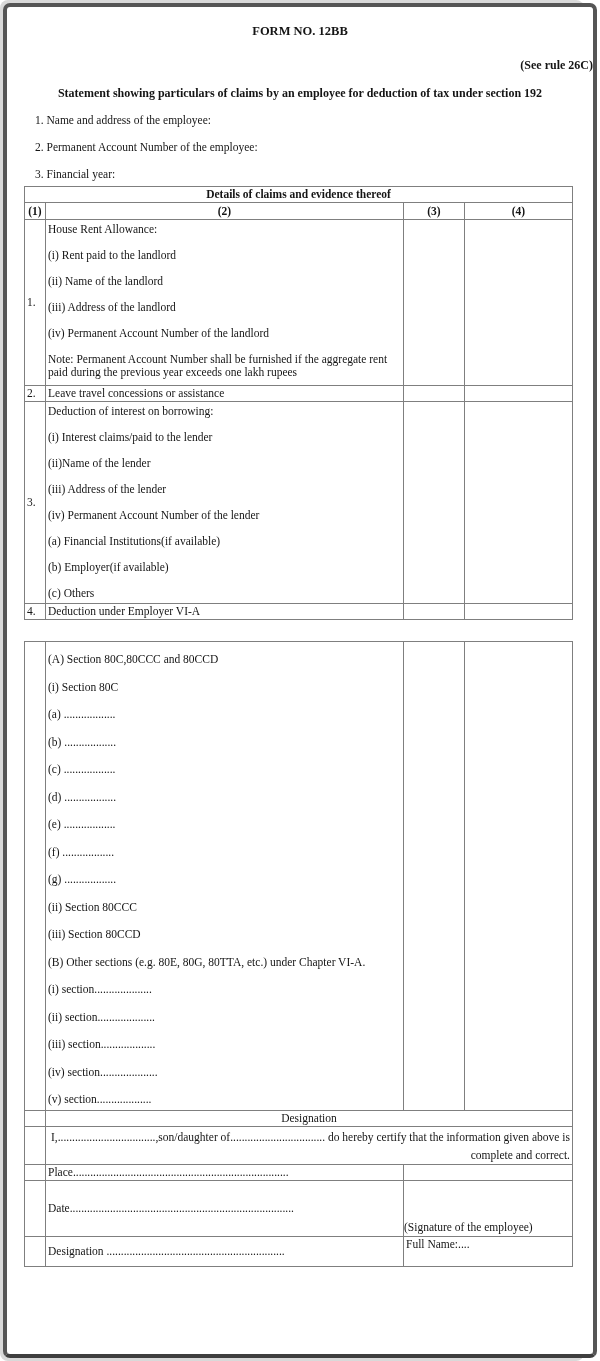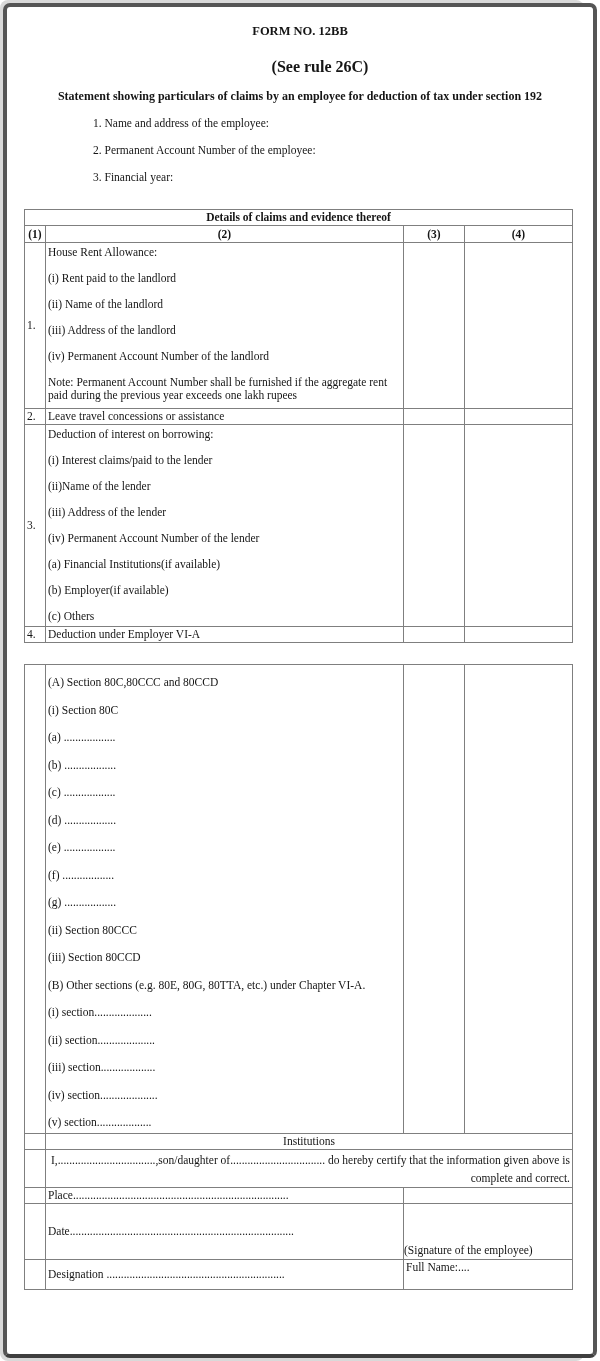--- a/index.html
+++ b/index.html
@@ -17,33 +17,33 @@
   }
   .page {
     width: 594px; height: 1355px;
     background: #ffffff;
     border: 4px solid #555555;
     border-bottom-color: #3f3f3f;
     border-radius: 7px;
     overflow: hidden;
   }
   .form-no   { margin-top: 17px; text-align: center; font-weight: bold; font-size: 12.5px; }
-  .rule-ref  { margin-top: 19px; text-align: center; font-weight: bold; font-size: 16px; margin-left: 40px; }
+  .rule-ref  { margin-top: 19px; text-align: right; font-weight: bold; font-size: 12px; margin-left: 40px; }
   .doc-title { margin: 13px auto 0; width: 490px; text-align: center; font-weight: bold; font-size: 12px; line-height: 15px; }
-  .intro { margin-top: 13px; padding-left: 86px; font-size: 11.5px; line-height: 13px; }
+  .intro { margin-top: 13px; padding-left: 28px; font-size: 11.5px; line-height: 13px; }
   .intro-item + .intro-item { margin-top: 14px; }
 
   table { border-collapse: collapse; table-layout: fixed; margin-left: 17px; }
   td { border: 1px solid #7f7f7f; font-size: 11.5px; line-height: 13px; overflow: hidden; }
   col.c-sl  { width: 21px; }
   col.c-nat { width: 358px; }
   col.c-amt { width: 61px; }
   col.c-evd { width: 108px; }
 
-  .t1 { margin-top: 25px; }
+  .t1 { margin-top: 5px; }
   .t2 { margin-top: 21px; }
 
   .cap td   { height: 16px; text-align: center; font-weight: bold; }
   .head td  { height: 48px; text-align: center; font-weight: bold; vertical-align: middle; }
   .head .amt-cell { vertical-align: top; }
   .amt-l1 { margin-top: 4px; }
   .amt-l2 { margin-top: 15px; }
   .nums td  { height: 17px; text-align: center; font-weight: bold; vertical-align: middle; }
 
   .row1 td { height: 166px; }
@@ -171,21 +171,21 @@
               <div class="para">(ii) section....................</div>
               <div class="para">(iii) section...................</div>
               <div class="para">(iv) section....................</div>
               <div class="para">(v) section...................</div>
             </td>
         <td></td>
         <td></td>
       </tr>
       <tr class="ver">
         <td></td>
-        <td colspan="3" class="vhead">Institutions</td>
+        <td colspan="3" class="vhead">Designation</td>
       </tr>
       <tr class="stmt">
         <td></td>
         <td colspan="3" class="statement">I,..................................,son/daughter of................................. do hereby certify that the information given above is complete and correct.</td>
       </tr>
       <tr class="place">
         <td></td>
         <td class="single">Place...........................................................................</td>
         <td colspan="2"></td>
       </tr>

